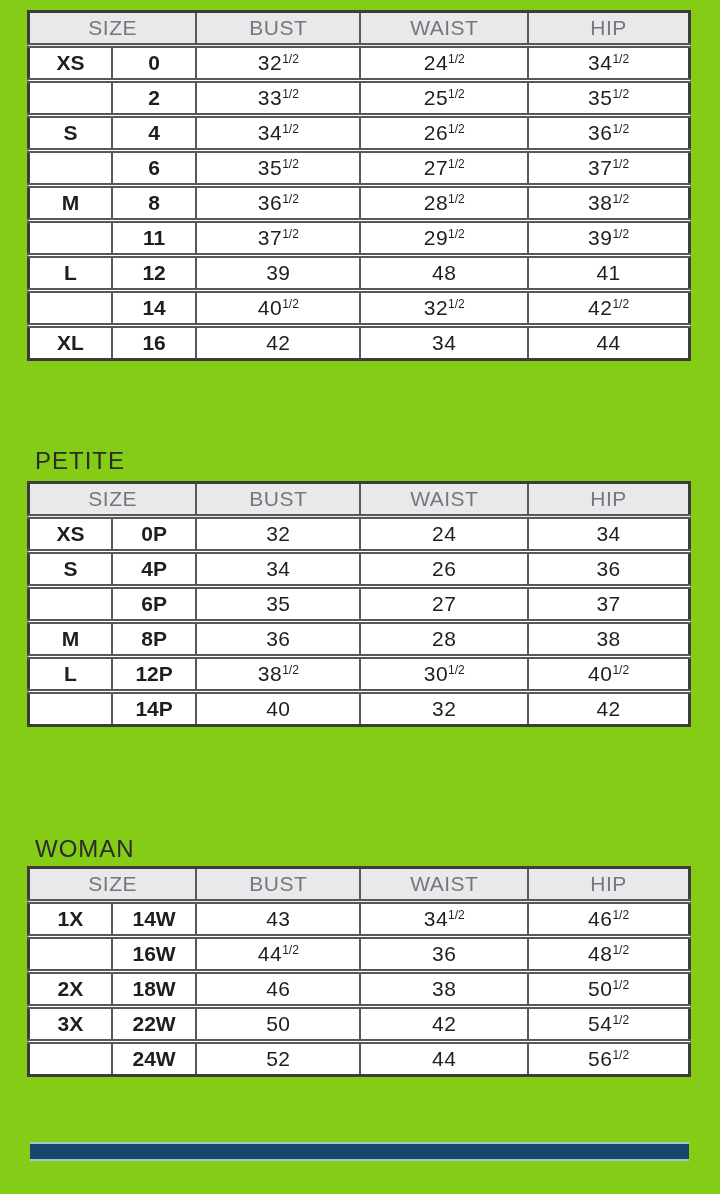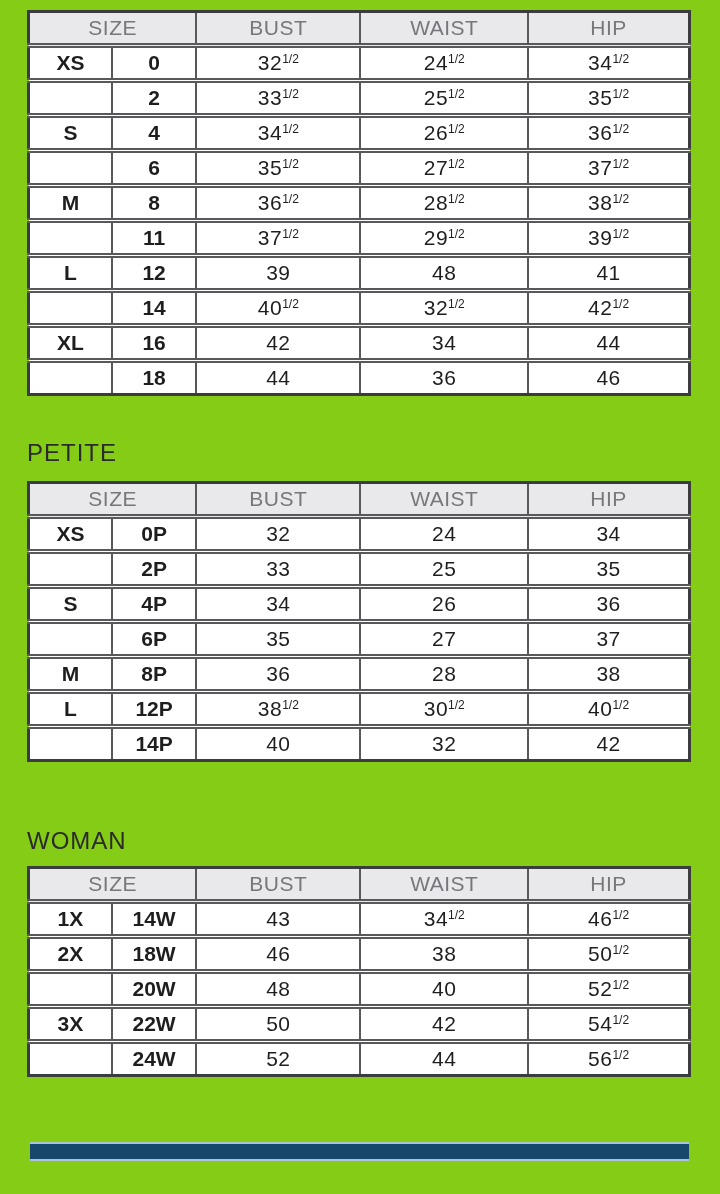--- a/index.html
+++ b/index.html
@@ -50,21 +50,21 @@
     letter-spacing:0.5px;
   }
   table.size-table td.sz{font-weight:700;letter-spacing:0;}
   table.size-table sup{
     font-size:12px;
     vertical-align:7px;
     letter-spacing:0;
     text-align:right;
   }
   .sec-label{
-    position:absolute;left:27px;margin:0;
+    position:absolute;left:27px;margin:8px;
     font-size:24px;font-weight:400;color:#2b2b2b;
     letter-spacing:1px;line-height:28px;
   }
   .sec-label.petite{top:439px;}
   .sec-label.woman{top:827px;}
   .bottom-bar{
     position:absolute;left:30px;top:1142px;width:659px;height:15px;
     background:var(--bar);
     border-top:2px solid var(--bar-edge);
     border-bottom:2px solid var(--bar-edge);
@@ -148,27 +148,20 @@
             <td>40<sup>1/2</sup></td>
             <td>32<sup>1/2</sup></td>
             <td>42<sup>1/2</sup></td>
           </tr>
           <tr>
             <td class="sz">XL</td>
             <td class="sz">16</td>
             <td>42</td>
             <td>34</td>
             <td>44</td>
-          </tr>
-          <tr>
-            <td class="sz"></td>
-            <td class="sz">18</td>
-            <td>44</td>
-            <td>36</td>
-            <td>46</td>
           </tr>
         </tbody>
       </table>
   </section>
 
   <h2 class="sec-label petite">PETITE</h2>
   <section class="tbl-wrap t1">
     <table class="size-table">
         <colgroup>
           <col style="width: 12.6%;">
@@ -187,27 +180,20 @@
         </thead>
         <tbody>
           <tr>
             <td class="sz">XS</td>
             <td class="sz">0P</td>
             <td>32</td>
             <td>24</td>
             <td>34</td>
           </tr>
           <tr>
-            <td class="sz"></td>
-            <td class="sz">2P</td>
-            <td>33</td>
-            <td>25</td>
-            <td>35</td>
-          </tr>
-          <tr>
             <td class="sz">S</td>
             <td class="sz">4P</td>
             <td>34</td>
             <td>26</td>
             <td>36</td>
           </tr>
           <tr>
             <td class="sz"></td>
             <td class="sz">6P</td>
             <td>35</td>
@@ -259,34 +245,34 @@
         </thead>
         <tbody>
           <tr>
             <td class="sz">1X</td>
             <td class="sz">14W</td>
             <td>43</td>
             <td>34<sup>1/2</sup></td>
             <td>46<sup>1/2</sup></td>
           </tr>
           <tr>
+            <td class="sz"></td>
+            <td class="sz">16W</td>
+            <td>44<sup>1/2</sup></td>
+            <td>36</td>
+            <td>48<sup>1/2</sup></td>
+          </tr>
+          <tr>
             <td class="sz">2X</td>
             <td class="sz">18W</td>
             <td>46</td>
             <td>38</td>
             <td>50<sup>1/2</sup></td>
           </tr>
           <tr>
-            <td class="sz"></td>
-            <td class="sz">20W</td>
-            <td>48</td>
-            <td>40</td>
-            <td>52<sup>1/2</sup></td>
-          </tr>
-          <tr>
             <td class="sz">3X</td>
             <td class="sz">22W</td>
             <td>50</td>
             <td>42</td>
             <td>54<sup>1/2</sup></td>
           </tr>
           <tr>
             <td class="sz"></td>
             <td class="sz">24W</td>
             <td>52</td>

